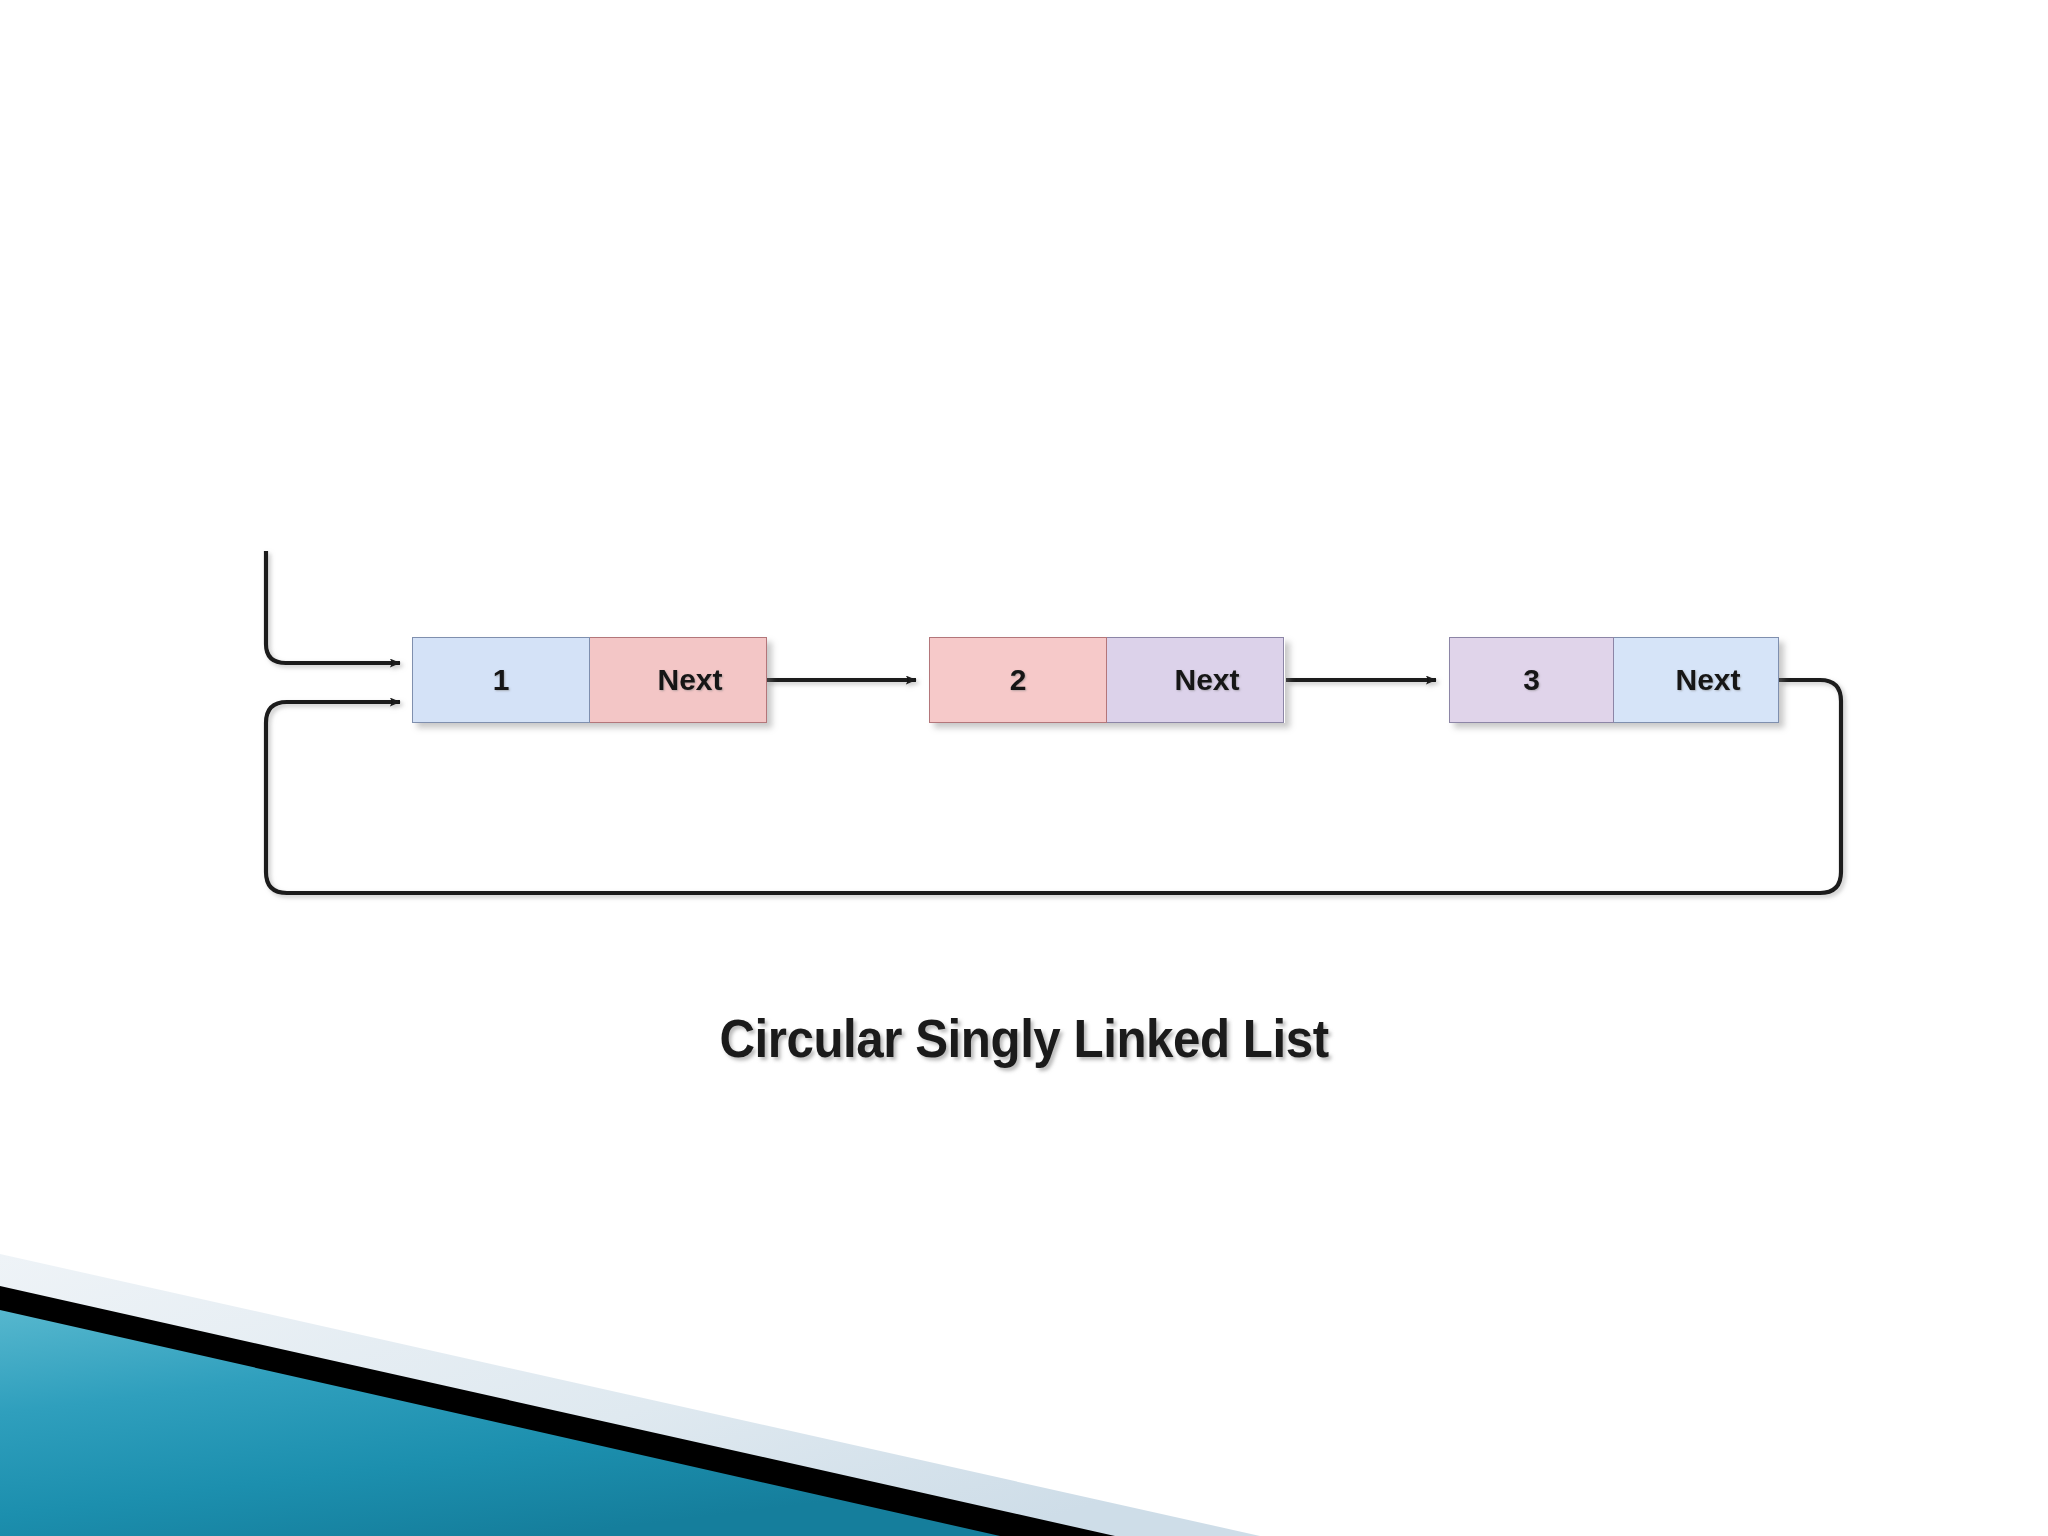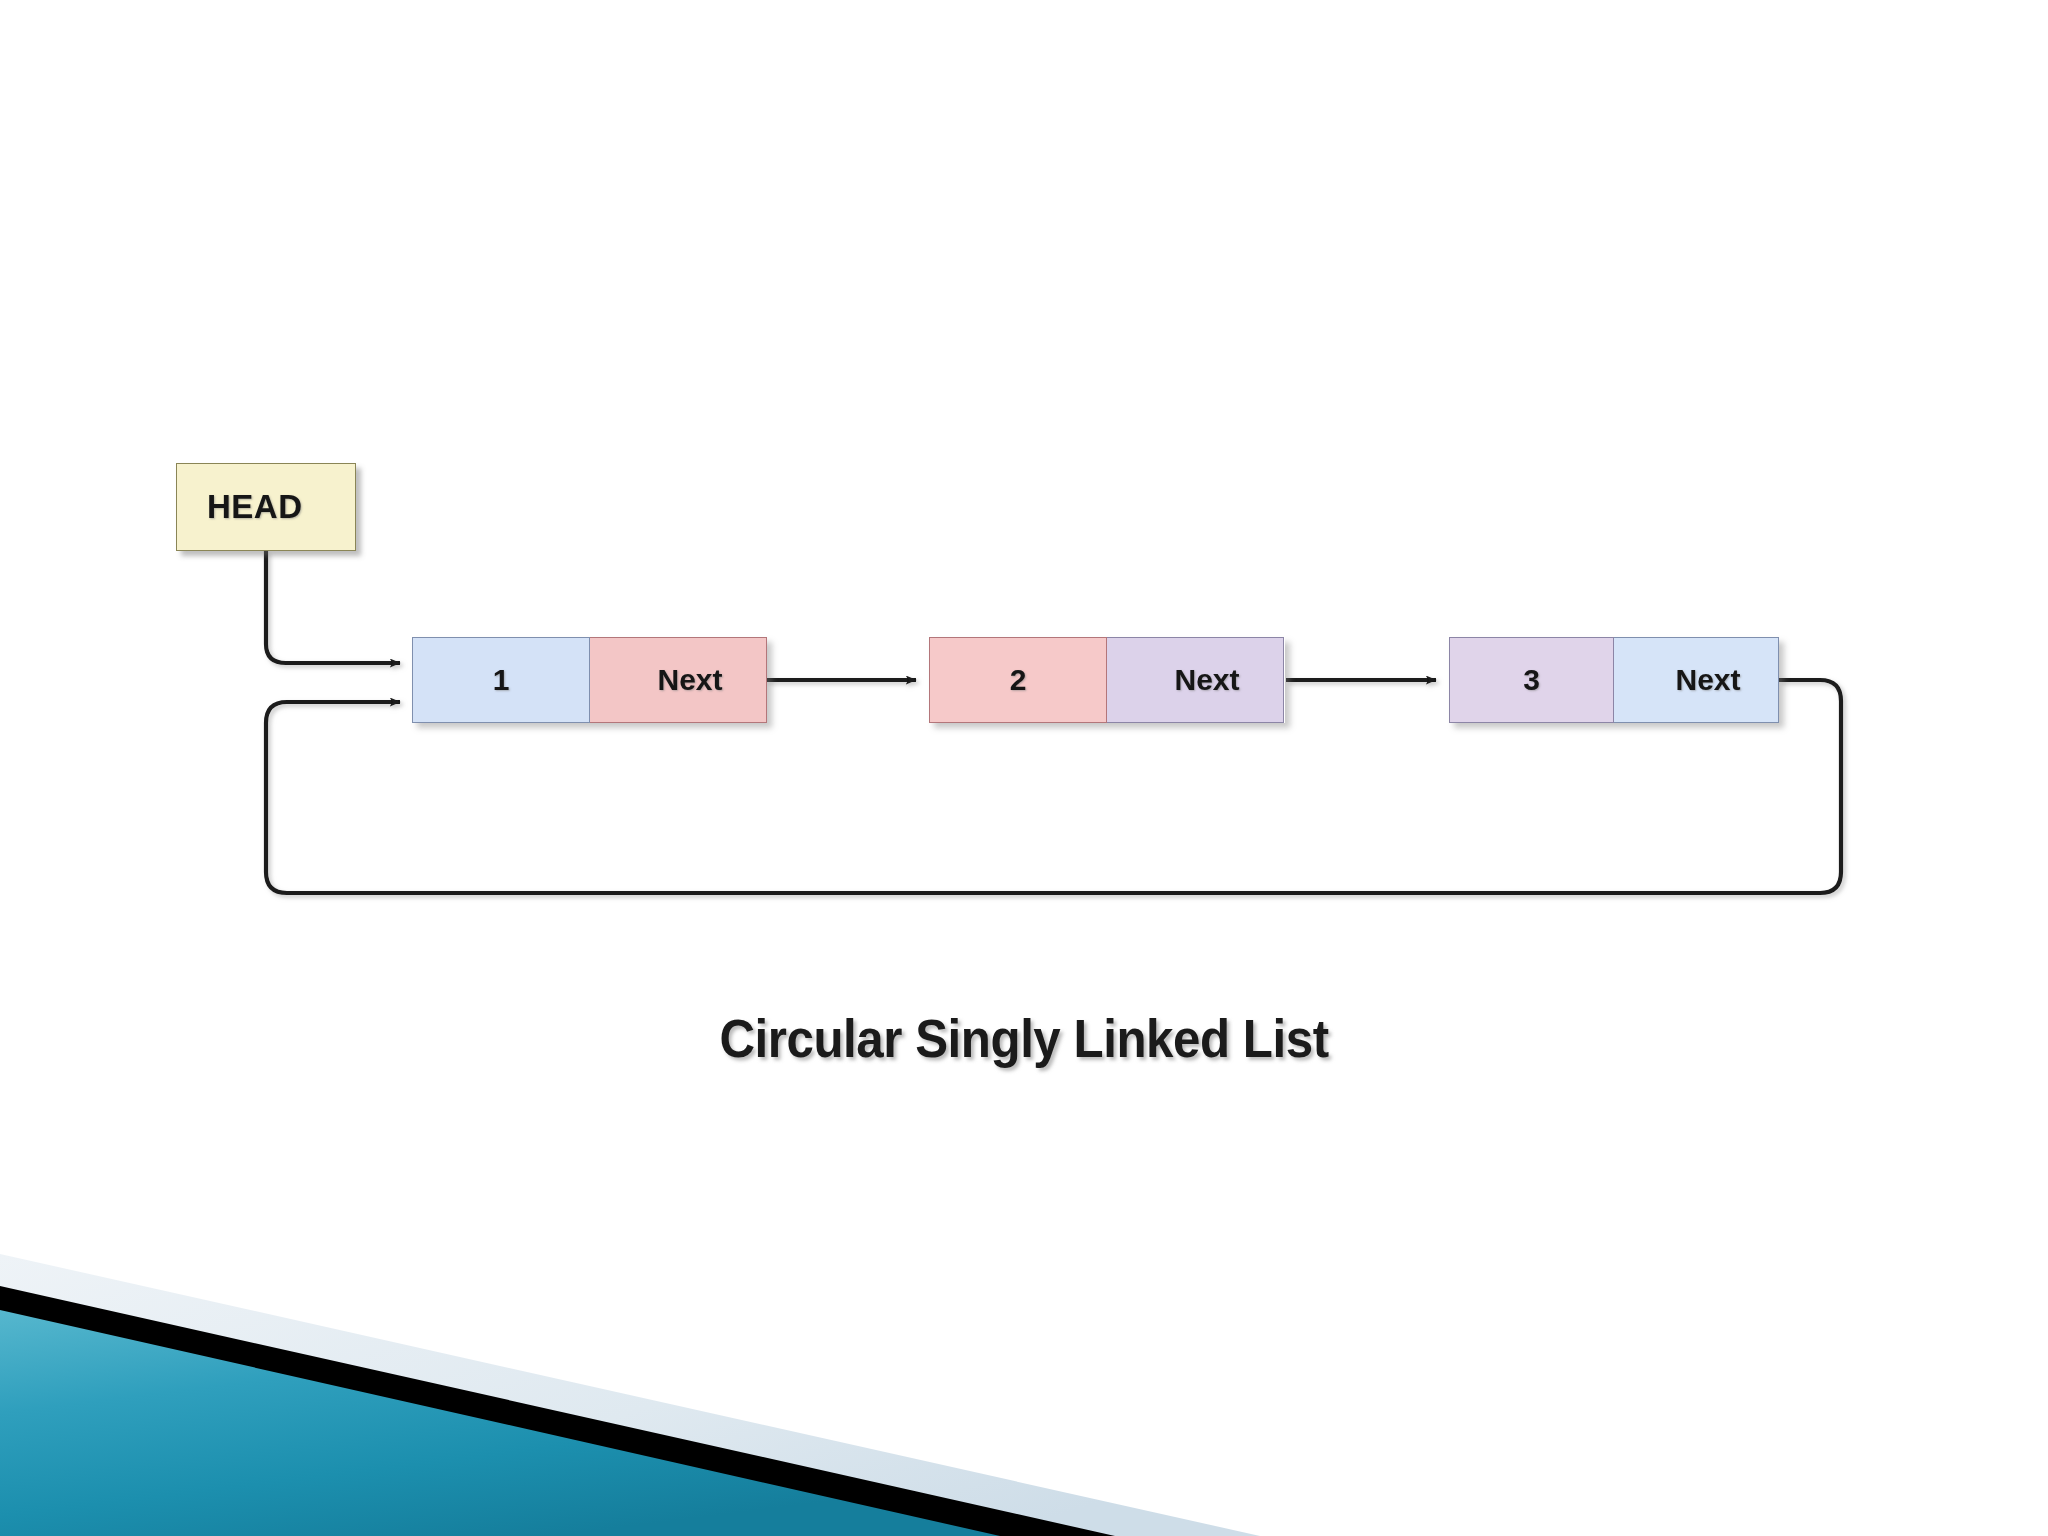--- a/index.html
+++ b/index.html
@@ -124,23 +124,20 @@
 
       <path d="M 1779,680
                L 1820,680 Q 1841,680 1841,701
                L 1841,872 Q 1841,893 1820,893
                L 287,893 Q 266,893 266,872
                L 266,723 Q 266,702 287,702
                L 400,702" marker-end="url(#arrowhead)"></path>
     </g>
   </svg>
 
-  <div class="head-box">
-    <span class="head-label">HEAD</span>
-  </div>
 
   <div class="node" style="left:412px; width:355px;">
     <div class="cell data" style="background:#D4E2F7; border:1.5px solid #7F8FAE;">
       <span>1</span>
     </div>
     <div class="cell next" style="background:#F3C6C6; border:1.5px solid #B3767A; border-left:none;">
       <span>Next</span>
     </div>
   </div>
 

